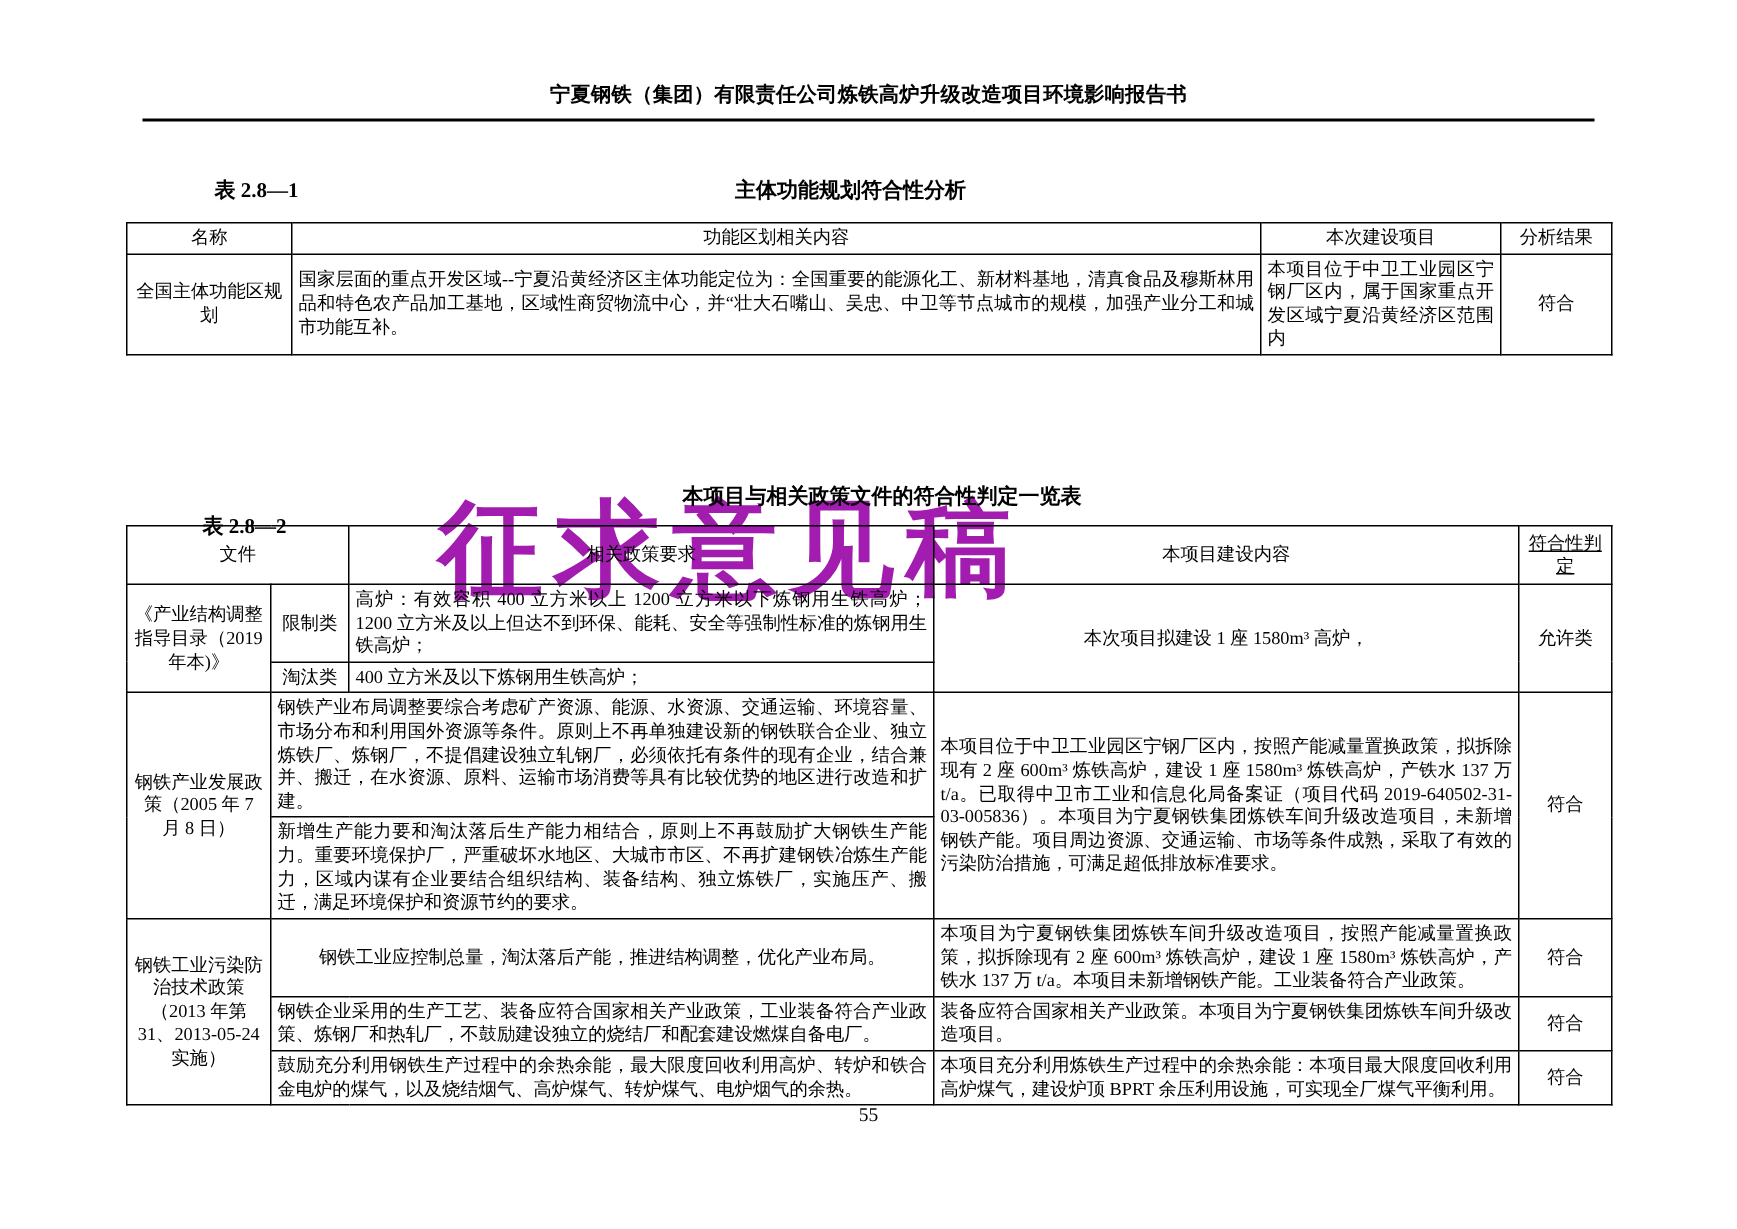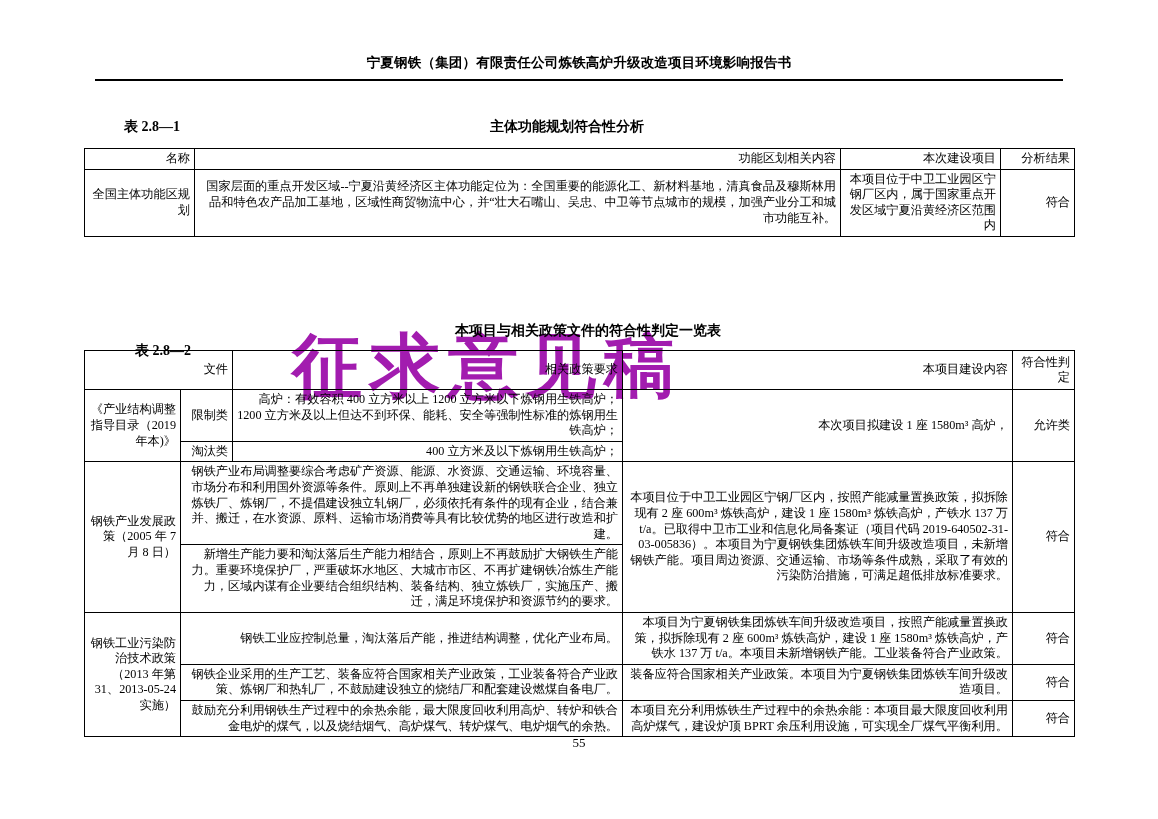--- a/index.html
+++ b/index.html
@@ -70,21 +70,20 @@
     background: transparent;
     z-index: 2;
   }
   table.doc td, table.doc th {
     border: 1px solid #000;
     padding: 2px 4px;
     vertical-align: middle;
     font-size: 12.2px;
     line-height: 1.28;
     font-family: "Liberation Serif", "DejaVu Serif", serif;
-    text-align: right;
   }
   .ctr { text-align: center; }
   .just { text-align: justify; text-justify: inter-ideograph; }
   .b { font-weight: bold; }
   .hdr { text-align: center; font-weight: normal; }
 
   
   .page-number {
     position: absolute;
     top: 735px;
@@ -97,21 +96,21 @@
 </head>
 <body>
 
 <div class="page">
 
   <div class="doc-header">宁夏钢铁（集团）有限责任公司炼铁高炉升级改造项目环境影响报告书</div>
   <div class="header-rule"></div>
 
   <div class="watermark">征求意见稿</div>
 
-  <div class="caption cap-num" style="top:118px; left:124px;">表 2.8—1</div>
+  <div class="caption cap-num" style="top:118px; left:143px;">表 2.8—1</div>
   <div class="caption cap-title" style="top:118px; left:490px;">主体功能规划符合性分析</div>
 
   <table class="doc" style="top:148px; left:84px; width:990px;">
     <colgroup>
       <col style="width:110px">
       <col style="width:646px">
       <col style="width:160px">
       <col style="width:74px">
     </colgroup>
     <tbody>
@@ -139,21 +138,21 @@
       <col style="width:52px">
       <col style="width:390px">
       <col style="width:390px">
       <col style="width:62px">
     </colgroup>
     <tbody>
       <tr>
         <td class="hdr" colspan="2" style="height:34px;">文件</td>
         <td class="hdr">相关政策要求</td>
         <td class="hdr">本项目建设内容</td>
-        <td class="hdr" style="line-height:1.2;">符合性判定</td>
+        <td class="hdr" style="line-height:1.2;text-decoration:underline;">符合性判定</td>
       </tr>
 
       <tr>
         <td class="ctr" rowspan="2">《产业结构调整指导目录（2019 年本)》</td>
         <td class="ctr">限制类</td>
         <td class="just">高炉：有效容积 400 立方米以上 1200 立方米以下炼钢用生铁高炉；1200 立方米及以上但达不到环保、能耗、安全等强制性标准的炼钢用生铁高炉；</td>
         <td class="ctr" rowspan="2">本次项目拟建设 1 座 1580m³ 高炉，</td>
         <td class="ctr" rowspan="2">允许类</td>
       </tr>
       <tr>

